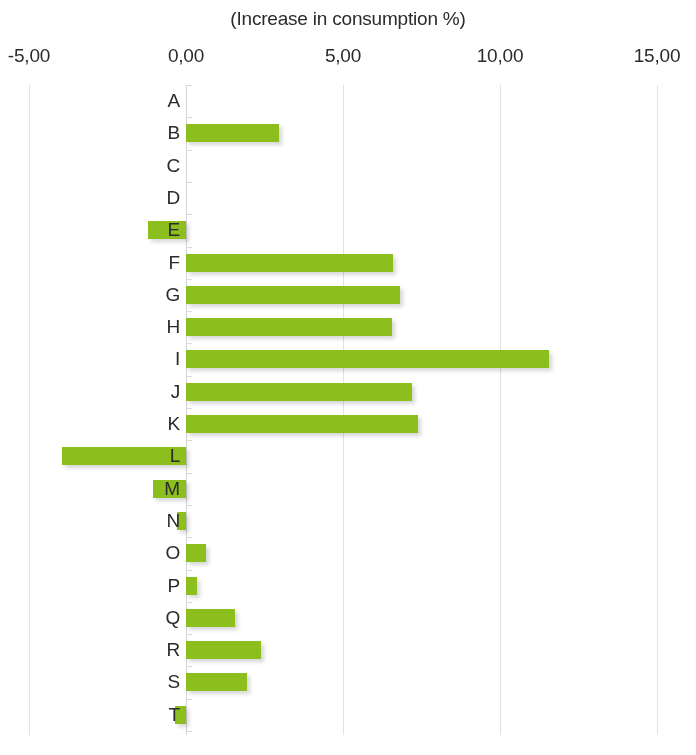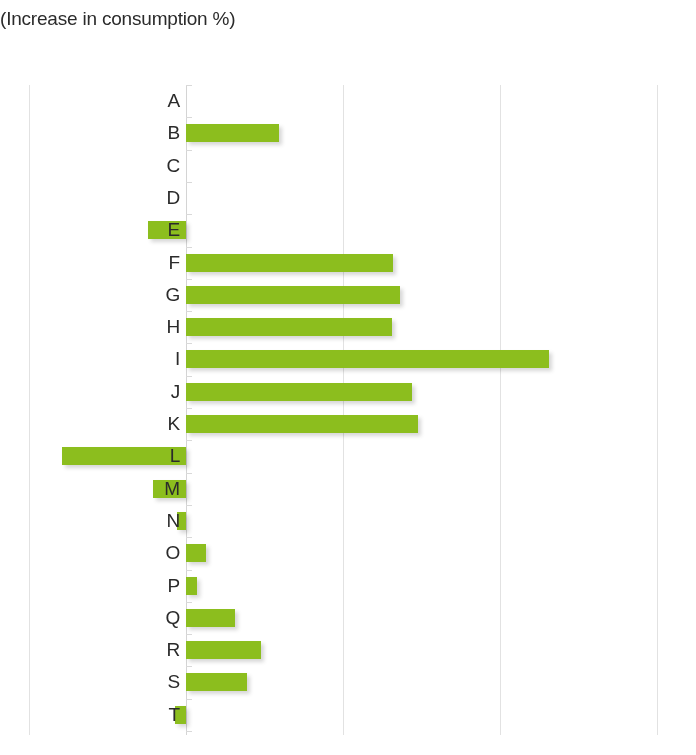--- a/index.html
+++ b/index.html
@@ -19,21 +19,21 @@
     background: #ffffff;
     overflow: hidden;
   }
 
   
   #chart-title {
     position: absolute;
     left: 0;
     top: 8px;
     width: 696px;
-    text-align: left;
+    text-align: center;
     font-size: 19px;
     color: #2b2b2b;
     letter-spacing: -0.2px;
     white-space: nowrap;
   }
 
   
   #x-axis-labels {
     position: absolute;
     left: 0;
@@ -107,20 +107,27 @@
     letter-spacing: -0.2px;
   }
 </style>
 </head>
 <body>
 
 <div id="chart-root">
 
   <div id="chart-title">(Increase in consumption %)</div>
 
+  <div id="x-axis-labels">
+      <div class="x-tick-label" style="left: 29px;">-5,00</div>
+      <div class="x-tick-label" style="left: 186px;">0,00</div>
+      <div class="x-tick-label" style="left: 343px;">5,00</div>
+      <div class="x-tick-label" style="left: 500px;">10,00</div>
+      <div class="x-tick-label" style="left: 657px;">15,00</div>
+    </div>
 
   <div id="plot-area">
     <div id="gridlines">
         <div class="gridline" style="left: 29px;"></div>
         <div class="gridline zero-axis" style="left: 186px;"></div>
         <div class="gridline" style="left: 343px;"></div>
         <div class="gridline" style="left: 500px;"></div>
         <div class="gridline" style="left: 657px;"></div>
       </div>
     <div id="tickmarks">

